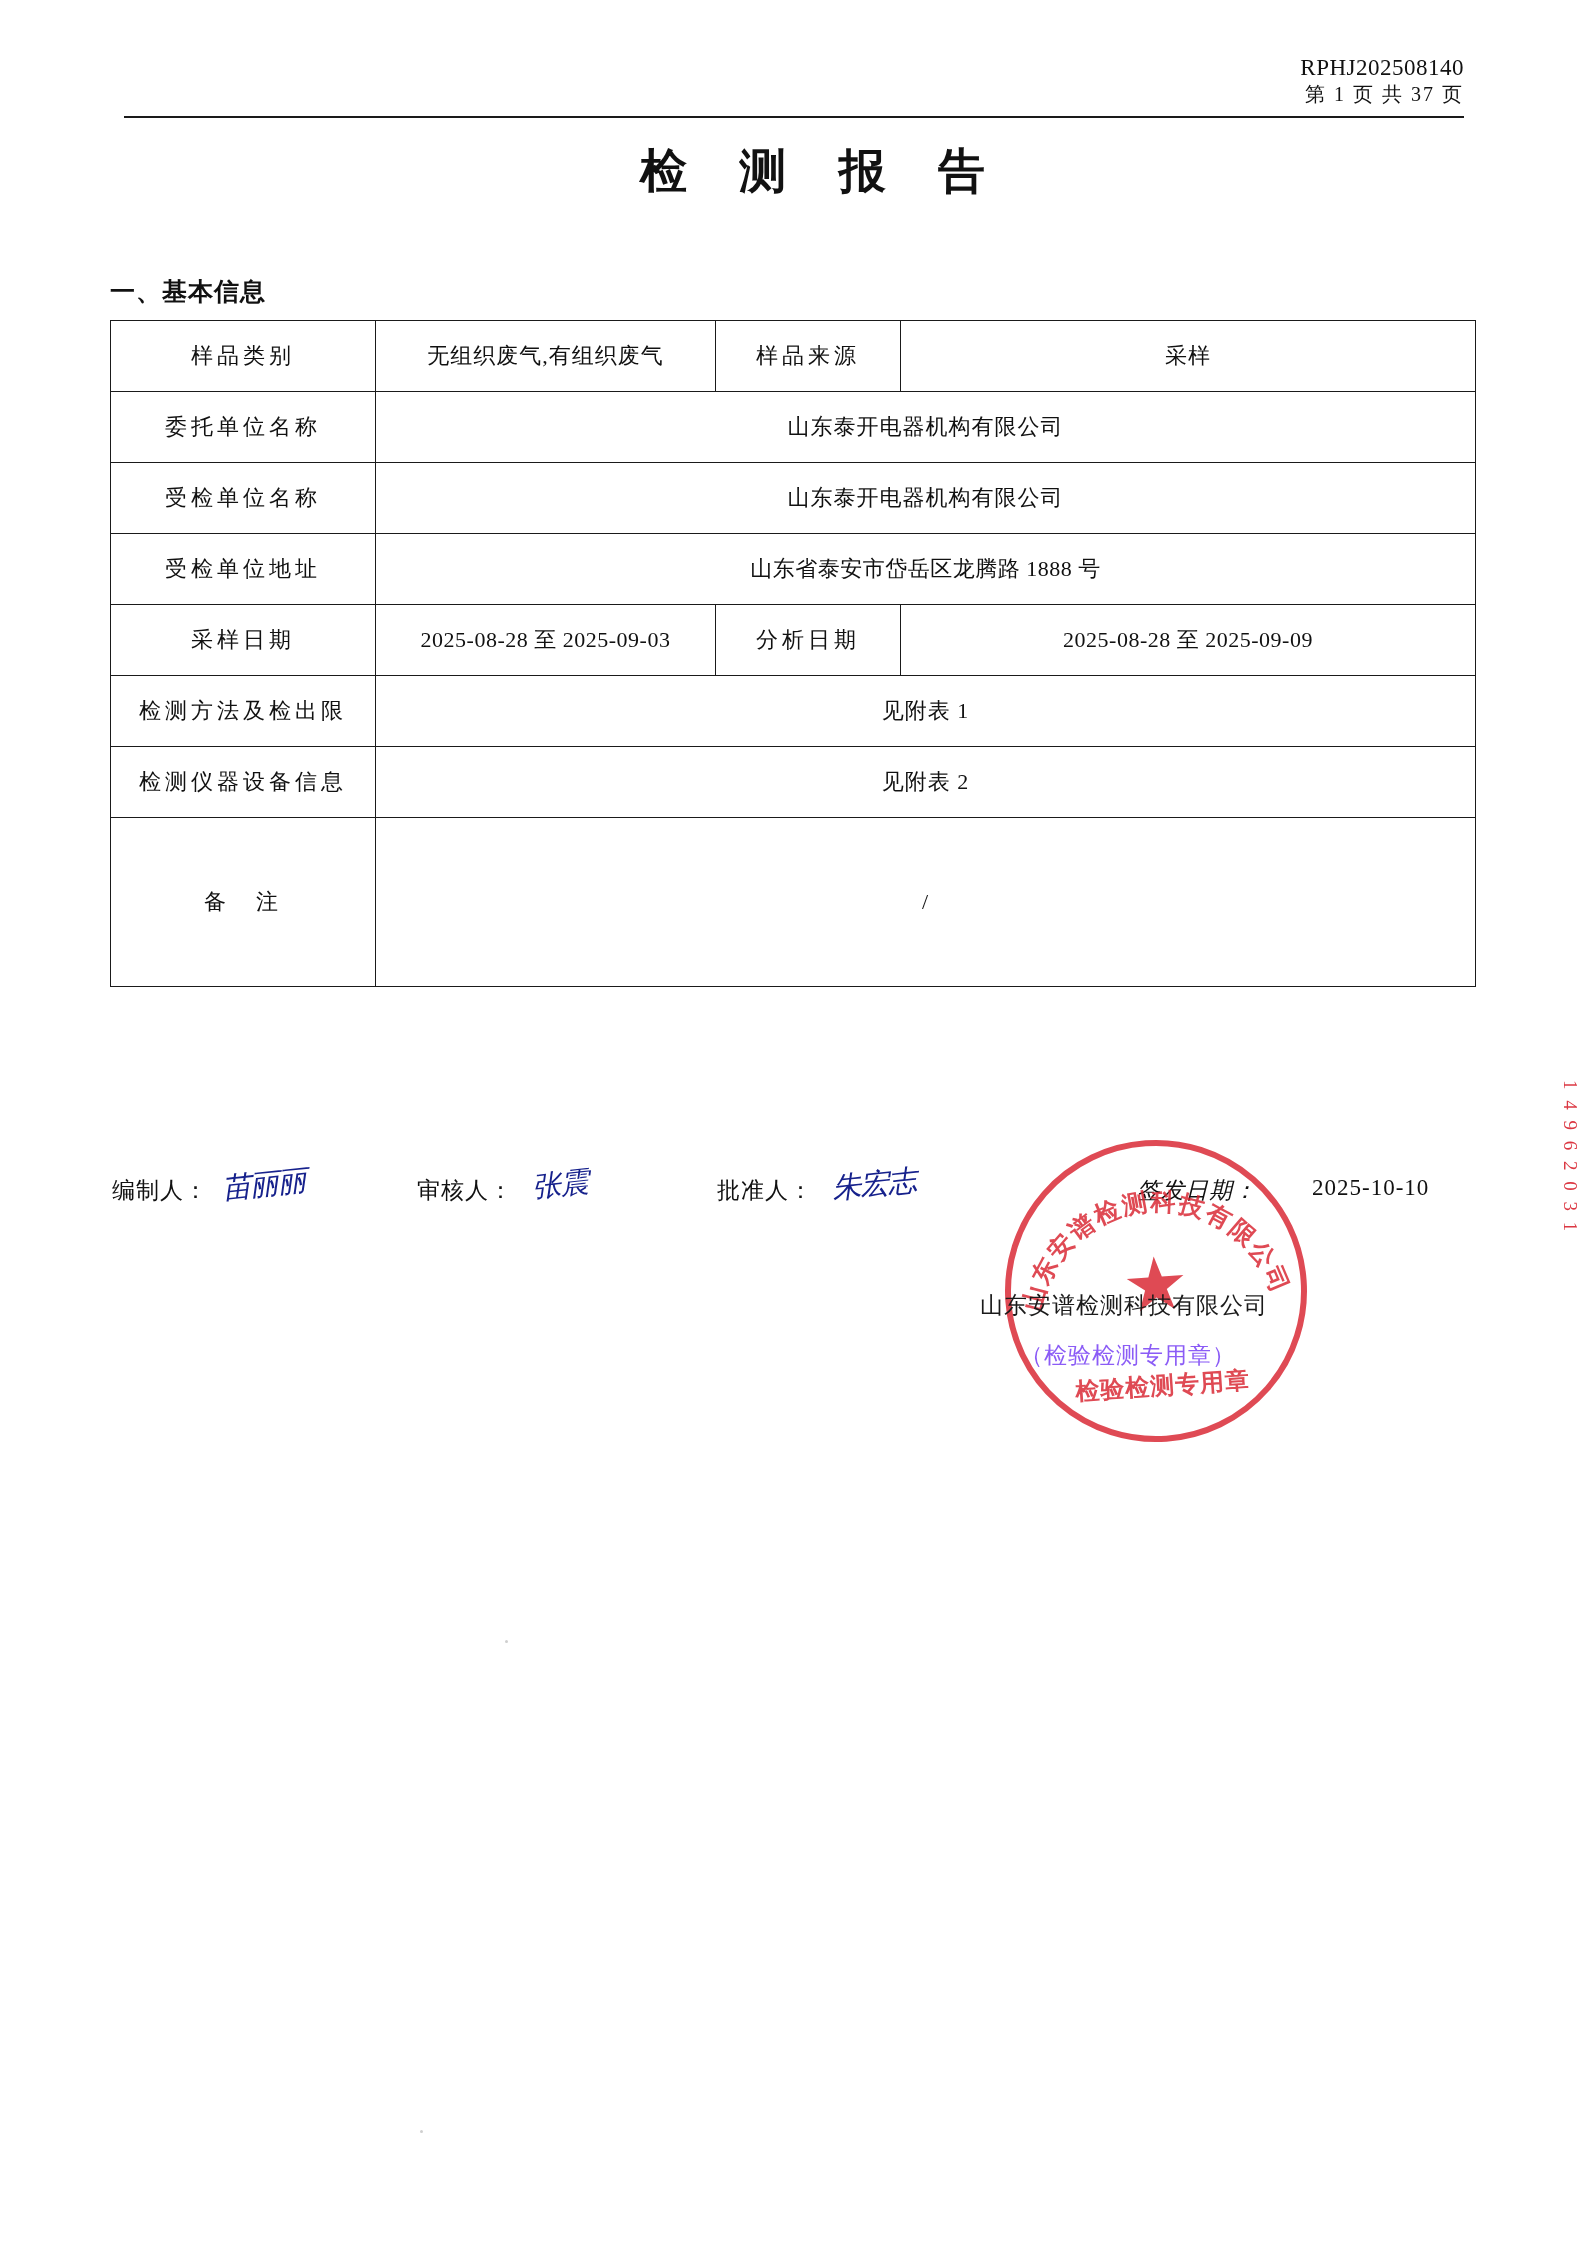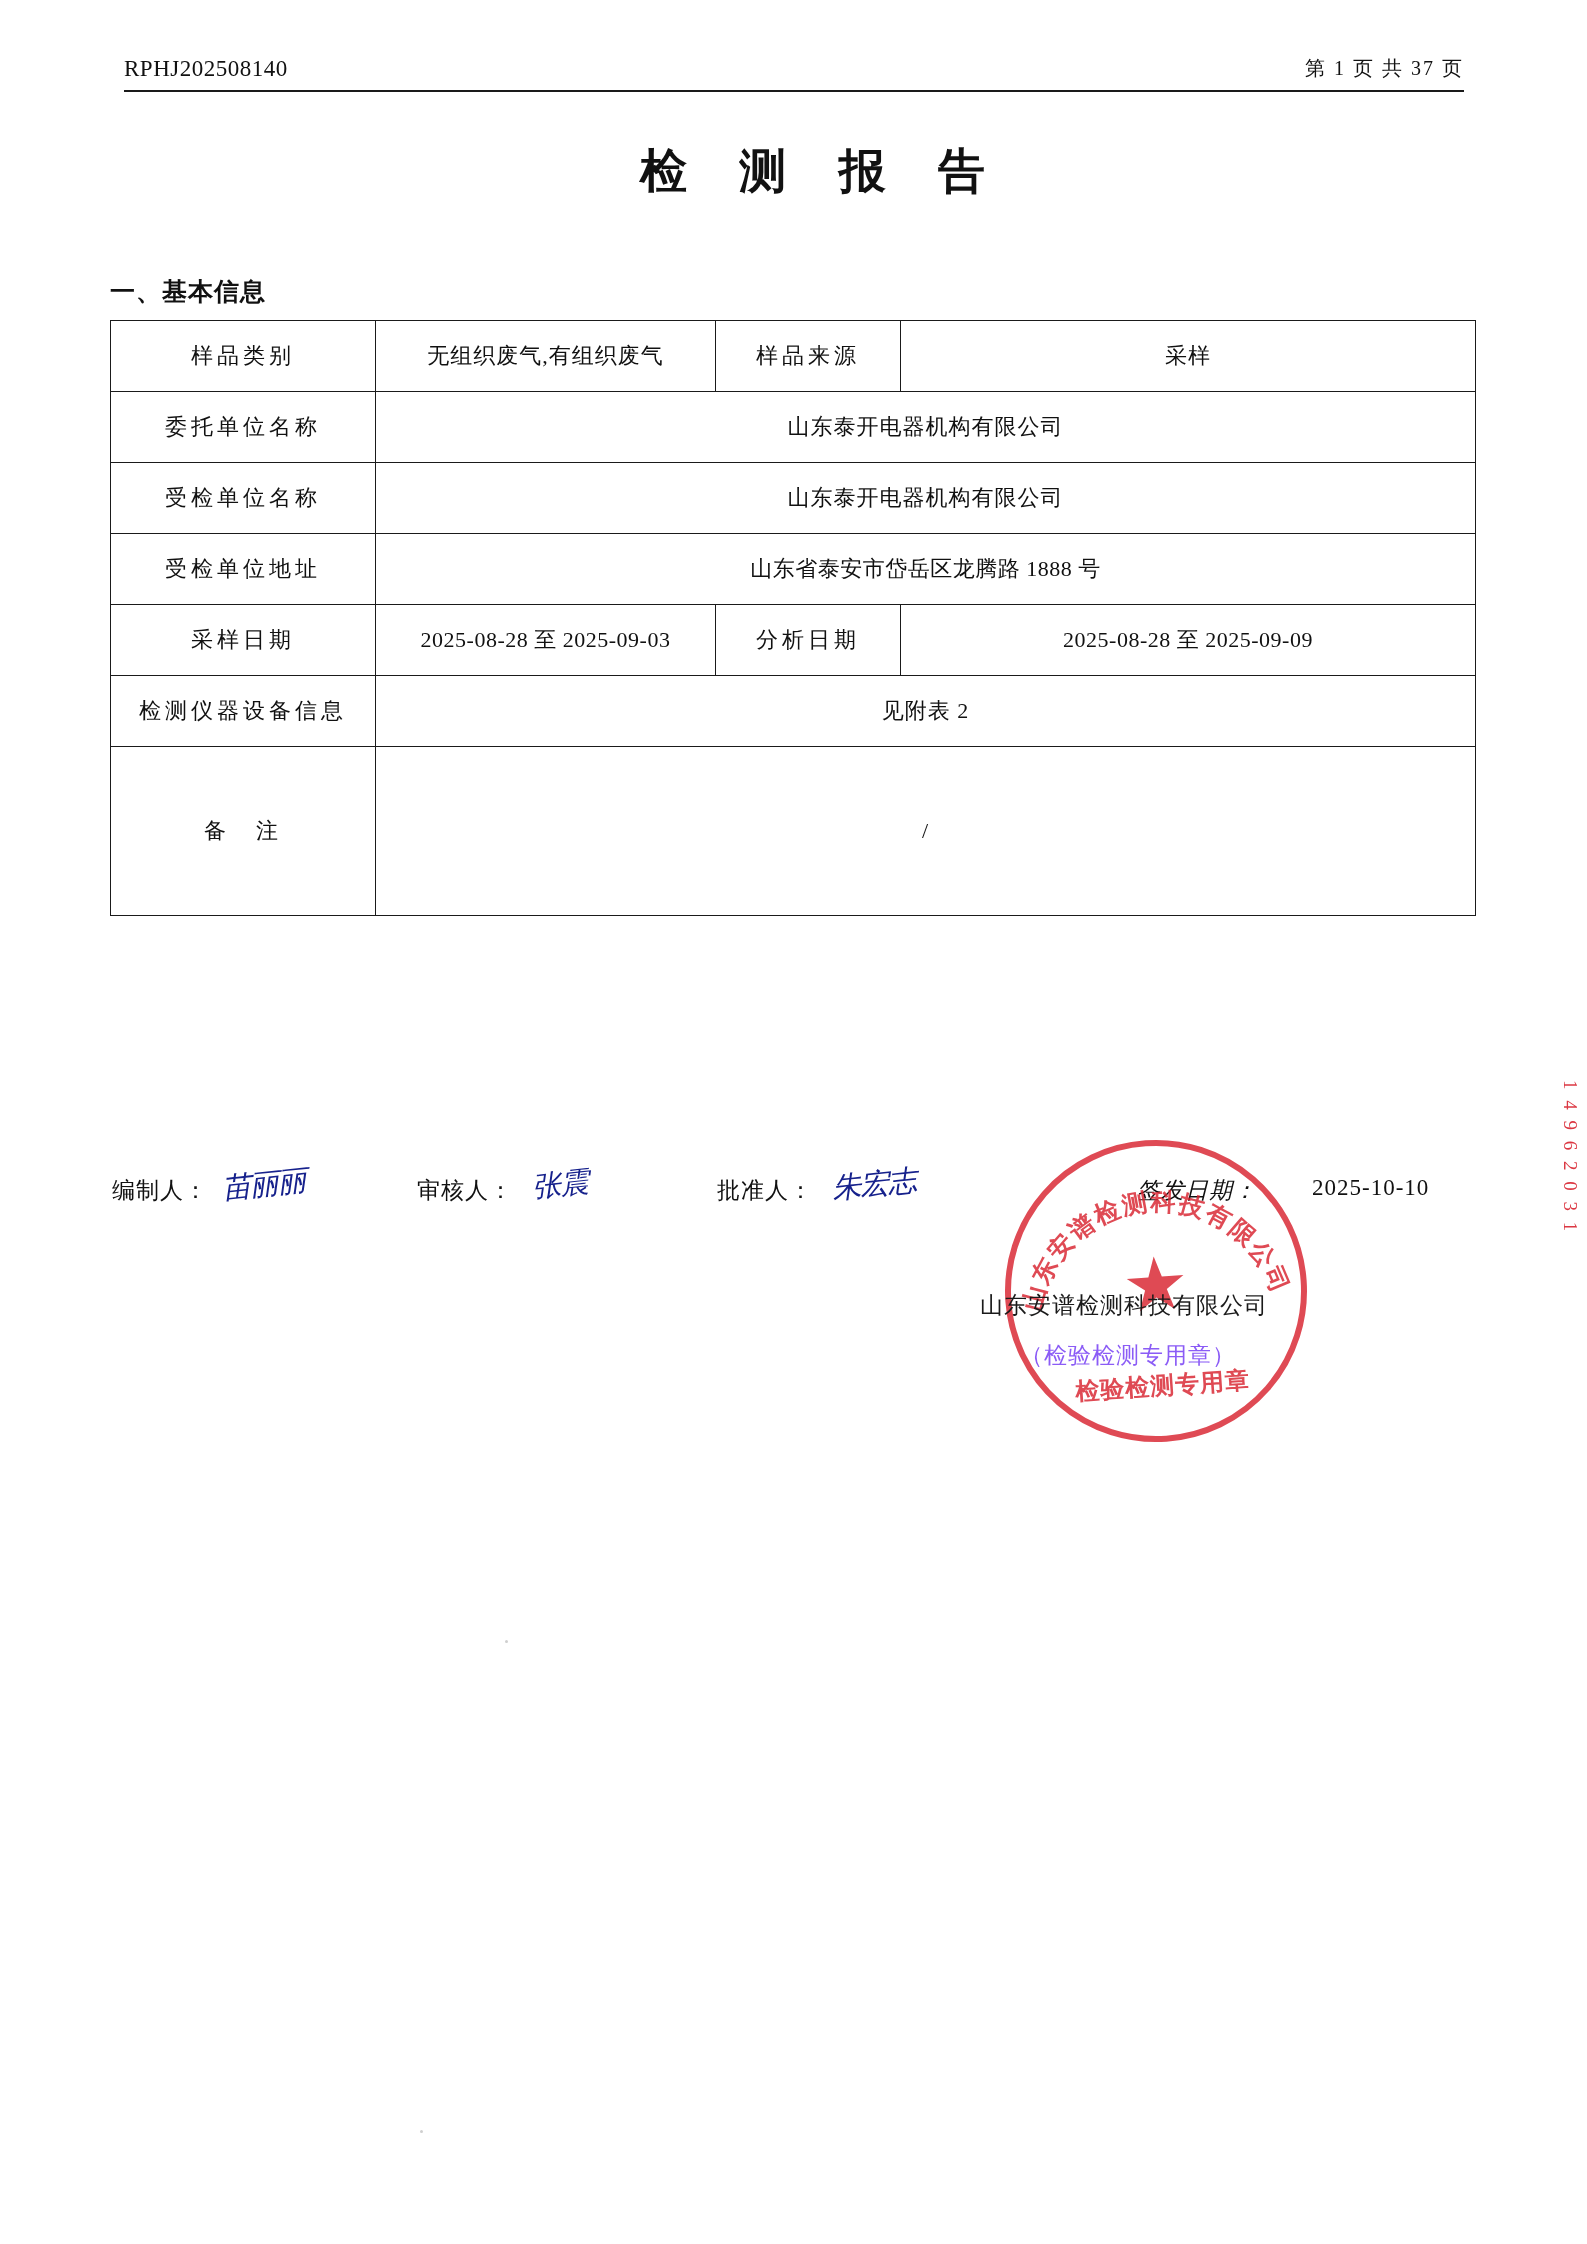--- a/index.html
+++ b/index.html
@@ -25,20 +25,21 @@
     left: 124px;
     top: 55px;
     width: 1340px;
     display: flex;
     justify-content: space-between;
     align-items: flex-end;
     font-size: 23px;
     letter-spacing: 0.5px;
     padding-bottom: 8px;
     border-bottom: 2px solid #1a1a1a;
+    flex-direction: column;
   }
   .header .code {
     font-family: "Liberation Serif", serif;
     font-size: 23px;
   }
   .header .pageno {
     font-size: 20px;
     letter-spacing: 2px;
   }
   
@@ -243,20 +244,24 @@
       </tr>
       <tr>
         <td class="label">受检单位地址</td>
         <td colspan="3" class="num">山东省泰安市岱岳区龙腾路 1888 号</td>
       </tr>
       <tr>
         <td class="label">采样日期</td>
         <td class="num">2025-08-28 至 2025-09-03</td>
         <td class="label">分析日期</td>
         <td class="num">2025-08-28 至 2025-09-09</td>
+      </tr>
+      <tr>
+        <td class="label">检测方法及检出限</td>
+        <td colspan="3">见附表 1</td>
       </tr>
       <tr>
         <td class="label">检测仪器设备信息</td>
         <td colspan="3">见附表 2</td>
       </tr>
       <tr class="row-remark">
         <td class="label remark-label">备　注</td>
         <td colspan="3">/</td>
       </tr>
     </tbody>

